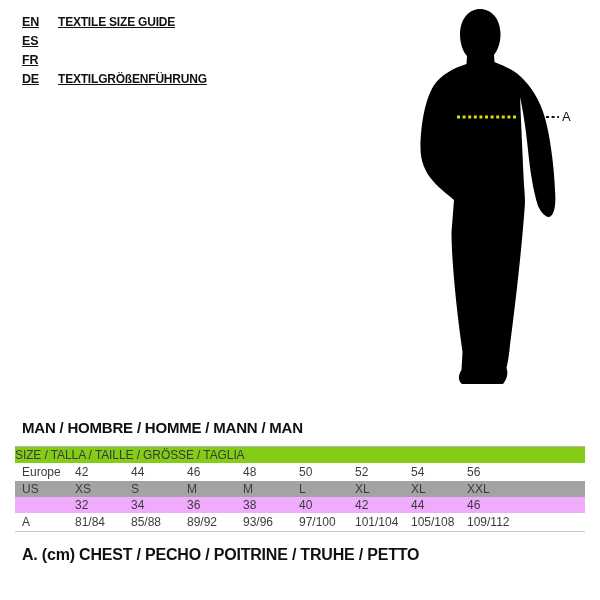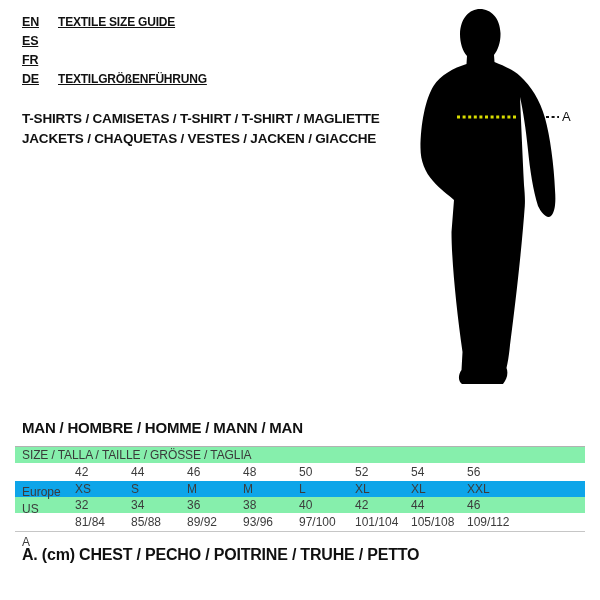--- a/index.html
+++ b/index.html
@@ -20,28 +20,28 @@
   #figure{position:absolute;left:400px;top:0;width:200px;height:400px;}
   #measure-label-a{position:absolute;left:562px;top:109px;font-size:13px;font-weight:400;color:#111;}
 
   
   #section-title{position:absolute;left:22px;top:419px;font-weight:bold;font-size:15px;letter-spacing:-0.2px;}
 
   
   #size-table{position:absolute;left:15px;top:446px;width:570px;
               border-top:1px solid #b2b2b2;border-bottom:1px solid #c6c6c6;
               font-size:12px;color:#3c3c3c;}
-  .t-header{height:16px;line-height:16px;background:#86efac;padding-left:7px;
+  .t-header{height:16px;line-height:16px;background:#84cc16;
             color:#3a3a3a;letter-spacing:-0.1px;}
   .t-row{display:grid;grid-template-columns:60px repeat(8,56px) 1fr;}
   .t-row.r-europe{height:18px;line-height:18px;background:#ffffff;}
-  .t-row.r-us{height:16px;line-height:16px;background:#0ea5e9;}
-  .t-row.r-alt{height:16px;line-height:16px;background:#86efac;}
+  .t-row.r-us{height:16px;line-height:16px;background:#a3a3a3;}
+  .t-row.r-alt{height:16px;line-height:16px;background:#f0abfc;}
   .t-row.r-a{height:18px;line-height:18px;background:#ffffff;}
-  .t-label{padding-left:7px;text-align:left;margin-top:20px;}
+  .t-label{padding-left:7px;text-align:left;}
   .t-cell{text-align:left;}
 
   
   #footnote{position:absolute;left:22px;top:546px;font-weight:bold;font-size:16px;letter-spacing:-0.2px;}
 </style>
 </head>
 <body>
 
 <div id="page">
 
@@ -55,24 +55,20 @@
     </div>
     <div class="lang-row">
       <span class="lang-code">FR</span>
     </div>
     <div class="lang-row">
       <span class="lang-code">DE</span>
       <span class="lang-label">TEXTILGRÖßENFÜHRUNG</span>
     </div>
   </div>
 
-  <div id="garment-block">
-    <div class="garment-line">T-SHIRTS / CAMISETAS / T-SHIRT / T-SHIRT / MAGLIETTE</div>
-    <div class="garment-line">JACKETS / CHAQUETAS / VESTES / JACKEN / GIACCHE</div>
-  </div>
 
   <div id="figure">
     <svg width="200" height="400" viewBox="0 0 200 400">
       <path d="M 80 9
                C 91 9 100 18 100.5 33
                C 100.8 42 98 50 94 55
                L 94.5 62
                C 104 66 114 70 120 76
                C 131 86 140 100 145 118
                C 150 136 154 165 155 190

